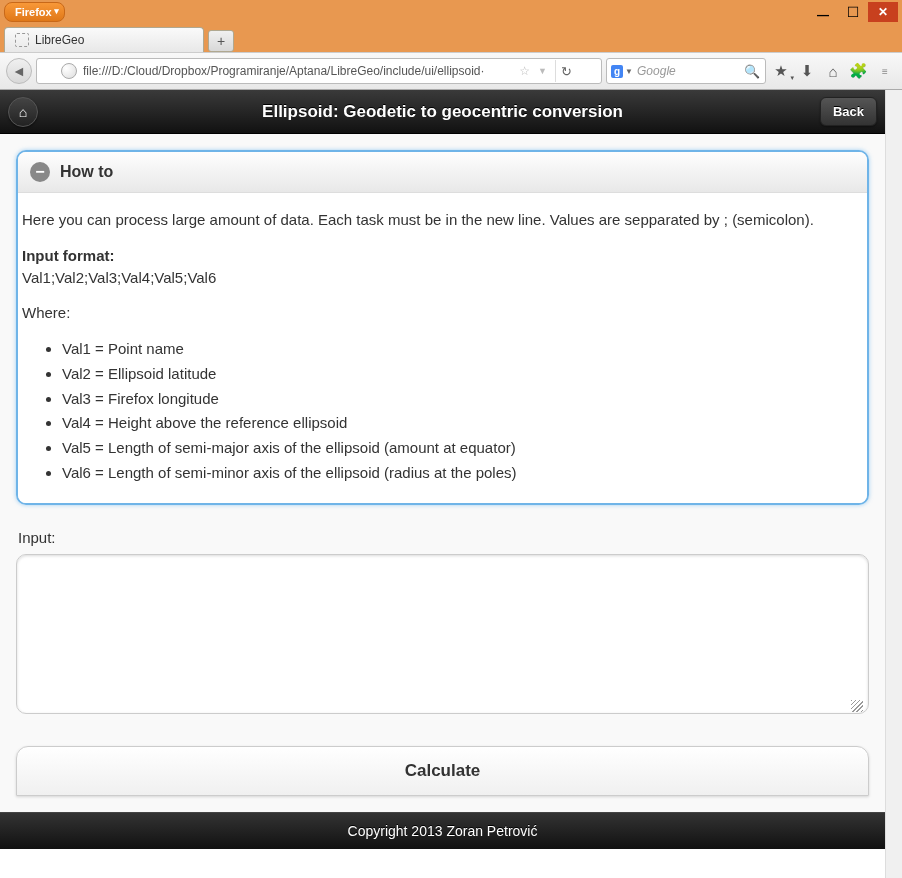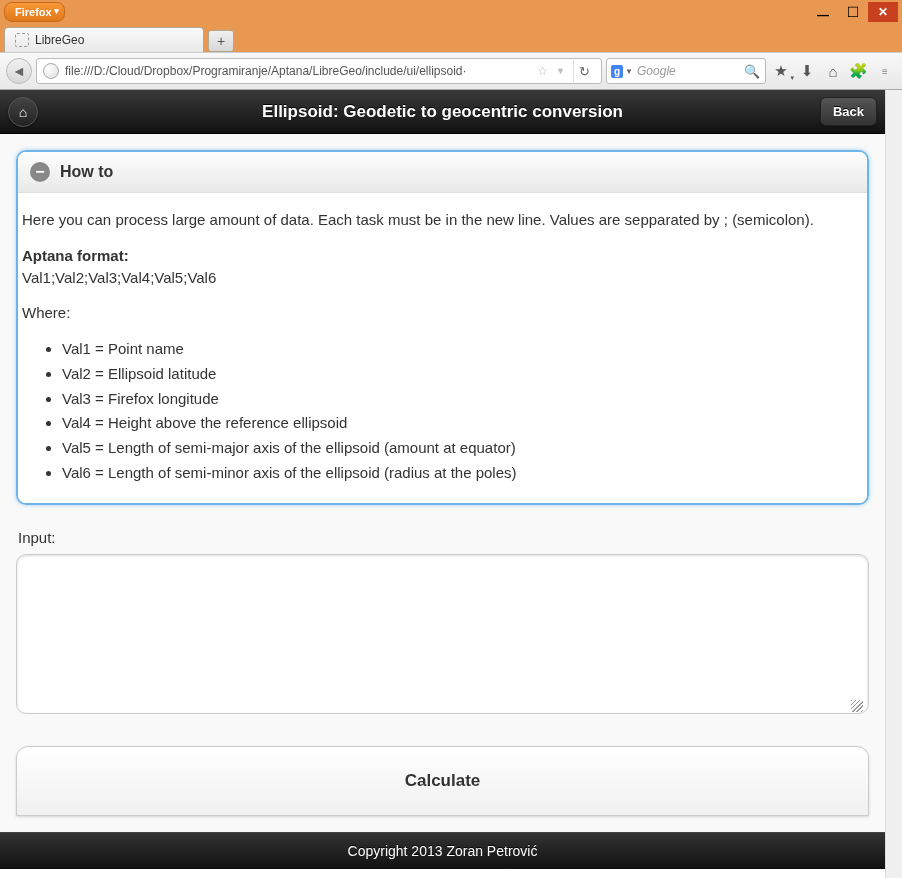--- a/index.html
+++ b/index.html
@@ -18,21 +18,21 @@
 .win-ctrl.close { background: #c8401e; color: #fff; font-weight: bold; }
 .win-ctrl.close::before { content: "✕"; }
 
 .tabbar { display: flex; align-items: flex-end; height: 28px; padding: 0 4px; }
 .tab { background: linear-gradient(to bottom, #fafafa, #e8e8e8); border: 1px solid #b0a890; border-bottom: none; border-radius: 4px 4px 0 0; padding: 5px 36px 5px 10px; font-size: 12px; display: flex; align-items: center; min-width: 200px; color: #333; }
 .tab-favicon { width: 14px; height: 14px; border: 1px dashed #999; border-radius: 2px; margin-right: 6px; }
 .newtab { width: 26px; height: 22px; background: linear-gradient(to bottom, #f0f0f0, #d8d8d8); border: 1px solid #b0a890; border-radius: 3px; margin-left: 4px; display: flex; align-items: center; justify-content: center; font-size: 14px; color: #555; }
 
 .navbar { background: linear-gradient(to bottom, #f8f8f8, #e8e8e8); border-top: 1px solid #ccc; border-bottom: 1px solid #aaa; padding: 5px 6px; display: flex; align-items: center; gap: 4px; }
 .nav-btn { width: 26px; height: 26px; border-radius: 50%; background: linear-gradient(to bottom, #f0f0f0, #d8d8d8); border: 1px solid #bbb; display: flex; align-items: center; justify-content: center; color: #666; font-size: 14px; }
-.urlbar { flex: 1; display: flex; align-items: center; background: #fff; border: 1px solid #bbb; border-radius: 3px; height: 26px; padding: 0 6px; font-size: 12px; color: #555; }
+.urlbar { flex: 1; display: flex; align-items: center; background: #fff; border: 1px solid #bbb; border-radius: 3px; height: 26px; padding: 0 24px; font-size: 12px; color: #555; }
 .urlbar-globe { width: 16px; height: 16px; border: 1px solid #aaa; border-radius: 50%; margin-right: 6px; background: radial-gradient(circle at 30% 30%, #fff, #ddd); flex-shrink: 0; }
 .urlbar-text { flex: 1; white-space: nowrap; overflow: hidden; text-overflow: ellipsis; }
 .urlbar-star { color: #bbb; margin: 0 4px; }
 .urlbar-reload { width: 22px; height: 22px; border-left: 1px solid #ddd; display: flex; align-items: center; justify-content: center; color: #666; margin-left: 4px; font-size: 13px; }
 .searchbar { width: 160px; display: flex; align-items: center; background: #fff; border: 1px solid #bbb; border-radius: 3px; height: 26px; padding: 0 4px; font-size: 12px; }
 .search-g { background: #4285f4; color: #fff; font-size: 10px; font-weight: bold; padding: 1px 3px; border-radius: 2px; margin-right: 2px; }
 .search-carat { font-size: 8px; color: #666; margin-right: 4px; }
 .search-text { flex: 1; color: #999; font-style: italic; }
 .search-mag { color: #666; font-size: 13px; }
 .toolbar-icon { width: 22px; height: 22px; display: flex; align-items: center; justify-content: center; color: #555; font-size: 15px; }
@@ -57,21 +57,21 @@
 .collapsible-body { background: #fff; border-top: 1px solid #ddd; padding: 16px 4px; font-size: 15px; color: #333; line-height: 1.45; }
 .collapsible-body p { margin-bottom: 14px; }
 .collapsible-body ul { margin: 6px 0 0 40px; }
 .collapsible-body li { margin-bottom: 3px; list-style: disc; }
 
 .input-label { font-size: 15px; color: #333; margin: 24px 0 8px 2px; }
 .input-area { width: 100%; height: 160px; border: 1px solid #ccc; border-radius: 10px; background: #fff; box-shadow: inset 0 1px 3px rgba(0,0,0,0.15); resize: none; padding: 10px; font-family: inherit; font-size: 14px; position: relative; }
 .textarea-wrapper { position: relative; }
 .resize-grip { position: absolute; right: 6px; bottom: 6px; width: 12px; height: 12px; background: repeating-linear-gradient(135deg, #999 0, #999 1px, transparent 1px, transparent 3px); pointer-events: none; }
 
-.calc-btn { margin-top: 28px; width: 100%; background: linear-gradient(to bottom, #fff, #f0f0f0); border: 1px solid #ccc; border-radius: 12px 12px 0 0; padding: 24px; font-size: 17px; font-weight: bold; color: #333; text-align: center; box-shadow: 0 1px 3px rgba(0,0,0,0.15); }
+.calc-btn { margin-top: 28px; width: 100%; background: linear-gradient(to bottom, #fff, #f0f0f0); border: 1px solid #ccc; border-radius: 12px 12px 0 0; padding: 14px; font-size: 17px; font-weight: bold; color: #333; text-align: center; box-shadow: 0 1px 3px rgba(0,0,0,0.15); }
 
 .jqm-footer { background: linear-gradient(to bottom, #333, #111); color: #fff; text-align: center; padding: 10px; font-size: 14px; font-weight: normal; text-shadow: 0 -1px 0 #000; border-top: 1px solid #444; }
 </style>
 </head>
 <body>
 
 <div class="browser-chrome">
   <div class="titlebar">
     <div class="firefox-btn">Firefox</div>
     <div class="window-controls">
@@ -120,21 +120,21 @@
 
     <div class="jqm-content">
       <div class="collapsible">
         <div class="collapsible-header">
           <span class="minus-icon">−</span>
           <span>How to</span>
         </div>
         <div class="collapsible-body">
           <p>Here you can process large amount of data. Each task must be in the new line. Values are sepparated by ; (semicolon).</p>
           <p>
-            <b>Aptana format:</b><br>
+            <b>Input format:</b><br>
             <span>Val1;Val2;Val3;Val4;Val5;Val6</span>
           </p>
           <p>Where:</p>
           <ul>
             <li>Val1 = Point name</li>
             <li>Val2 = Ellipsoid latitude</li>
             <li>Val3 = Firefox longitude</li>
             <li>Val4 = Height above the reference ellipsoid</li>
             <li>Val5 = Length of semi-major axis of the ellipsoid (amount at equator)</li>
             <li>Val6 = Length of semi-minor axis of the ellipsoid (radius at the poles)</li>

